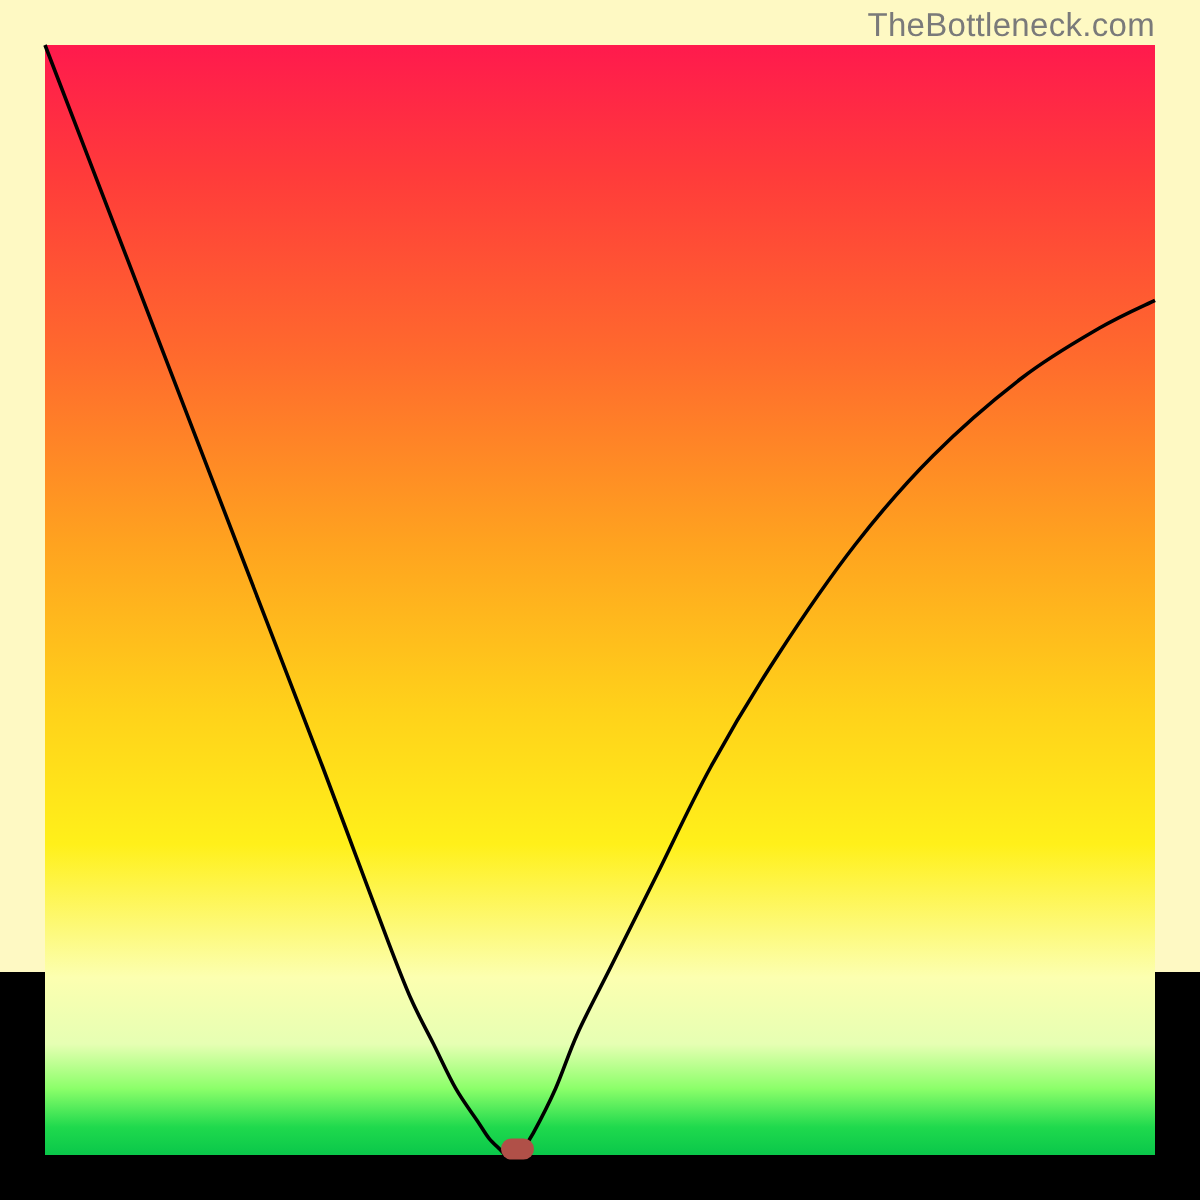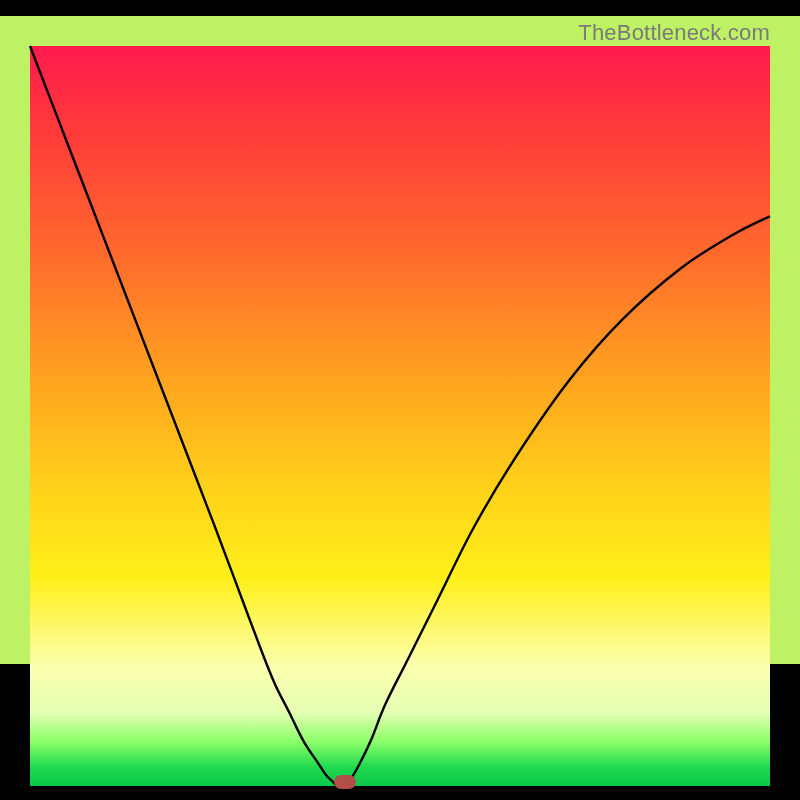--- a/index.html
+++ b/index.html
@@ -6,25 +6,25 @@
     margin: 0;
     padding: 0;
     width: 800px;
     height: 800px;
     background: #000;
     overflow: hidden;
     font-family: Arial, Helvetica, sans-serif;
   }
   .frame {
     position: absolute;
-    top: 16px;
+    top: 0;
     left: 0;
     width: 800px;
     height: 648px;
-    background: #bef264;
+    background: #fef9c3;
   }
   .plot {
     position: absolute;
     top: 30px;
     left: 30px;
     width: 740px;
     height: 740px;
     overflow: visible;
   }
   .gradient-bg {

